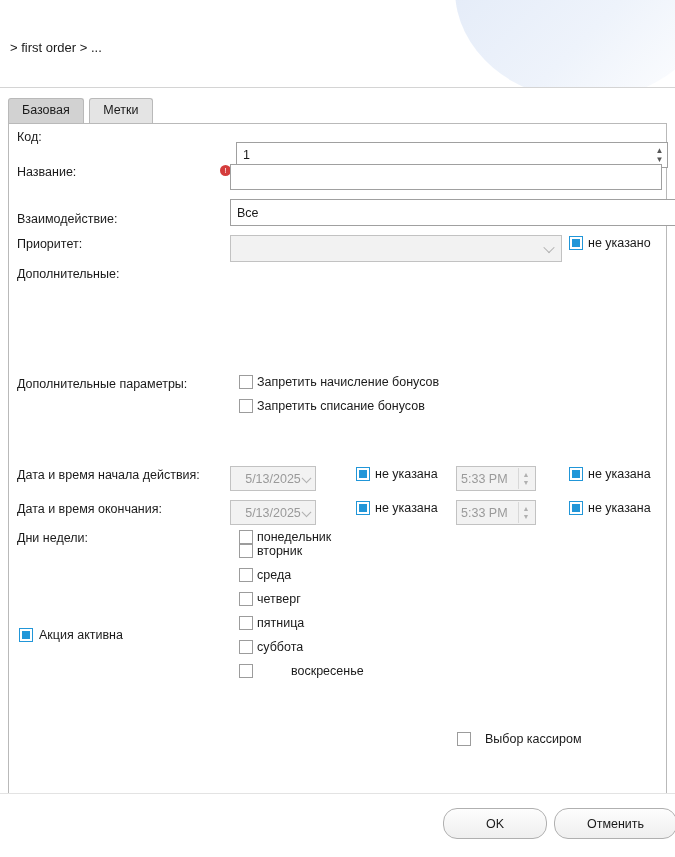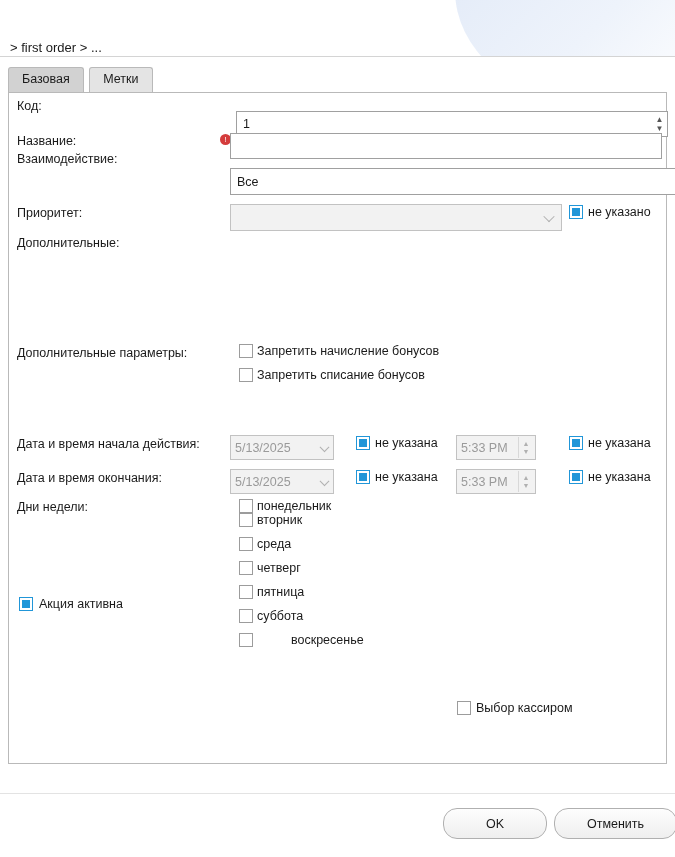--- a/index.html
+++ b/index.html
@@ -12,21 +12,21 @@
     background: #ffffff;
     font-family: "Liberation Sans", sans-serif;
     font-size: 12.5px;
     color: #1a1a1a;
     overflow: hidden;
     position: relative;
   }
   
   .header {
     position: relative;
-    height: 57px;
+    height: 88px;
     background: #ffffff;
     overflow: hidden;
   }
   .header-swoosh {
     position: absolute;
     right: -40px;
     top: -120px;
     width: 260px;
     height: 220px;
     border-radius: 50%;
@@ -165,29 +165,30 @@
     border-bottom: 1.6px solid #4a4a4a;
     transform: rotate(-45deg);
   }
   .combo.disabled .chev::before {
     border-color: #b0b0b0;
   }
 
   .datebox {
     box-sizing: border-box;
     height: 25px;
-    width: 104px;
+    width: 86px;
     border: 1px solid #c2c2c2;
     background: #f2f2f2;
     color: #9a9a9a;
     font-size: 12.5px;
     display: flex;
     align-items: center;
     padding: 0 4px;
     position: relative;
+    justify-content: center;
   }
   .datebox .chev {
     position: absolute;
     right: 5px;
     top: 50%;
     transform: translateY(-60%);
   }
   .datebox .chev::before {
     content: "";
     display: block;
@@ -332,21 +333,21 @@
   <div class="row" style="left:8px; top:41px;">
     <span class="label">Название:</span>
   </div>
   <div class="row" style="left:211px; top:41px;">
     <span class="error-badge">!</span>
   </div>
   <div class="row" style="left:221px; top:40px;">
     <input class="textinput" style="width: 432px;" value="">
   </div>
 
-  <div class="row" style="left:8px; top:59px;">
+  <div class="row" style="left:8px; top:88px;">
     <span class="label">Взаимодействие:</span>
   </div>
   <div class="row" style="left:221px; top:75px;">
     <div class="combo" style="width:476px;">
       <span>Все</span>
       <span class="chev"></span>
     </div>
   </div>
 
   <div class="row" style="left:8px; top:113px;">
@@ -469,21 +470,21 @@
     </div>
   </div>
 
   <div class="row" style="left:10px; top:504px;">
     <span class="cb checked"></span>
     <span class="cb-label" style="margin-left:6px;">Акция активна</span>
   </div>
 
   <div class="row" style="left:448px; top:608px;">
     <span class="cb"></span>
-    <span class="cb-label" style="margin-left:5px;">Выбор кассиром</span>
+    <span class="cb-label" style="margin-left:14px;">Выбор кассиром</span>
   </div>
 
 </div>
 
 <div class="footer">
   <button class="btn" id="ok-button">OK</button>
   <button class="btn" id="cancel-button">Отменить</button>
 </div>
 
 </body></html>

